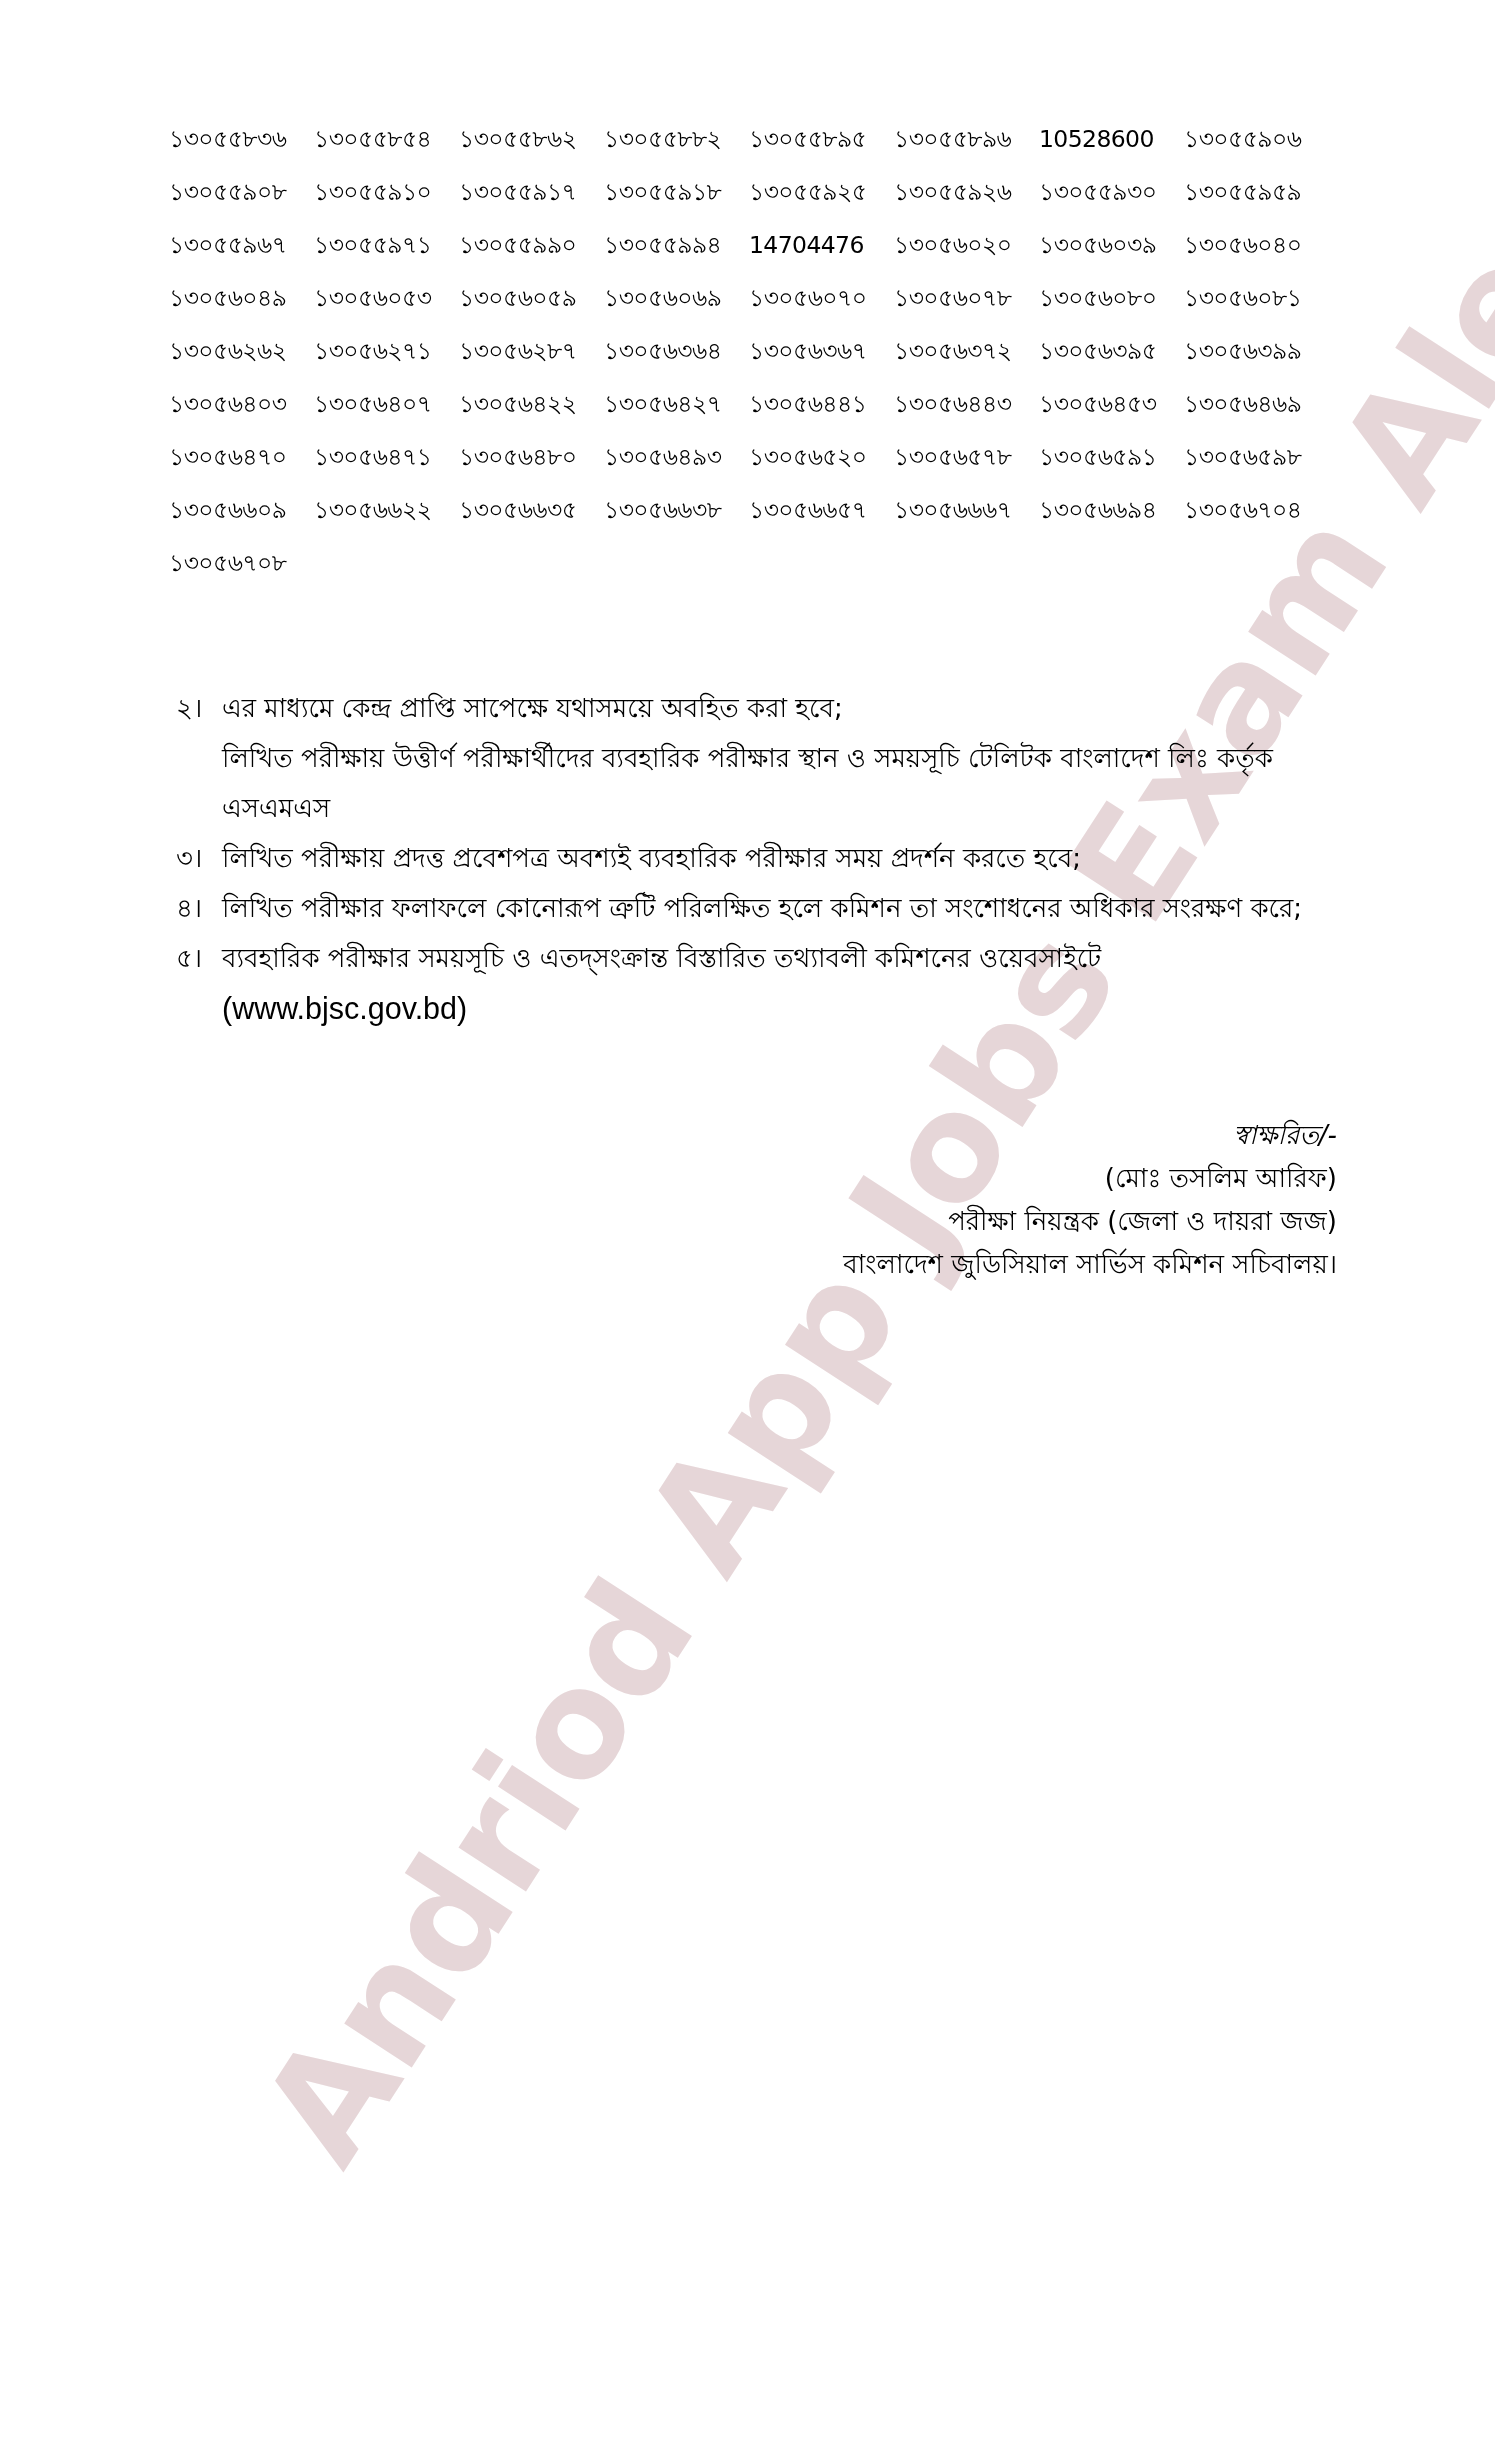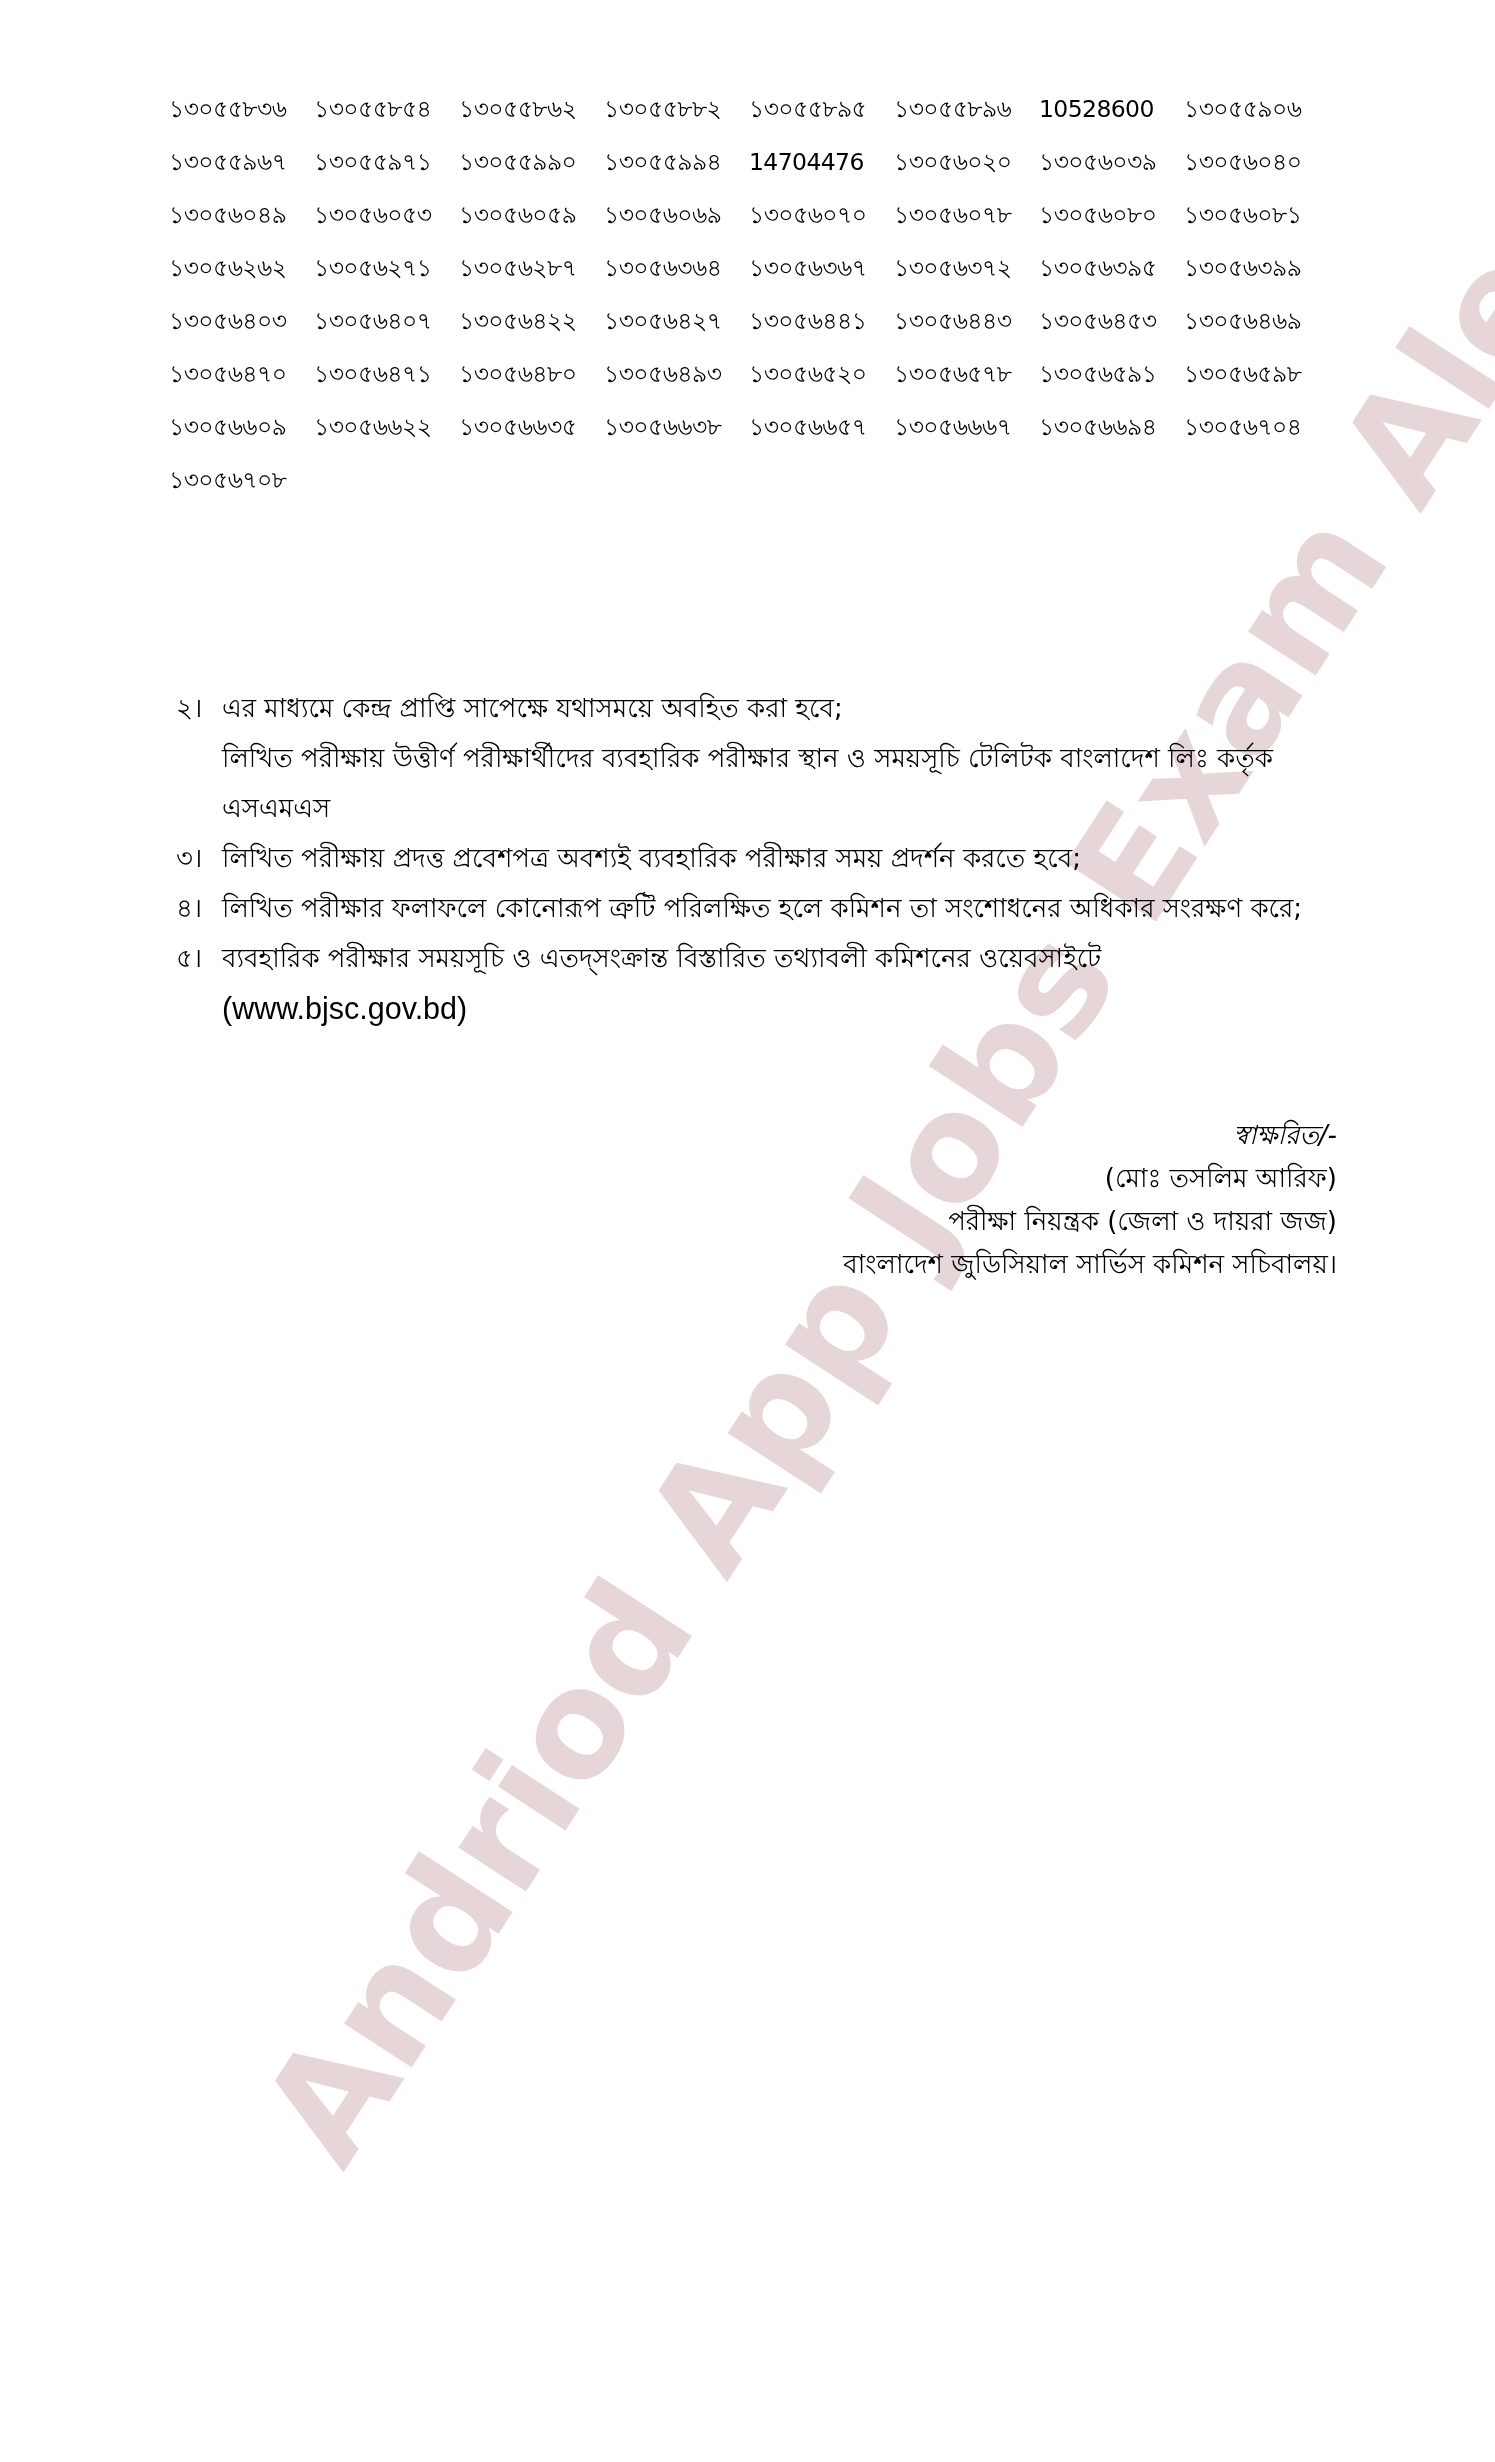--- a/index.html
+++ b/index.html
@@ -1,20 +1,20 @@
 <!DOCTYPE html>
 <html style="font-size:9.4px"><head>
 <meta charset="utf-8">
 <style>
   html, body { margin: 0; padding: 0; background: #ffffff; }
   body { width: 1495px; height: 2462px; position: relative; overflow: hidden;
          font-family: "DejaVu Sans", sans-serif; color: #000; }
   .page { position: absolute; left: 0; top: 0; width: 1495px; height: 2462px; }
   .roll-grid { position: absolute; left: 169px; top: 98px; width: 1173px; }
-  .roll-row { display: flex; height: 53px; align-items: flex-start; }
+  .roll-row { display: flex; height: 53px; align-items: flex-end; }
   .roll { width: 145px; font-size: 23.5px; line-height: 1; white-space: nowrap; letter-spacing: -0.6px; }
   .notes { position: absolute; left: 176px; top: 683px; width: 1178px; }
   .note { display: flex; font-size: 26px; line-height: 50px; }
   .note-num { width: 46px; flex: none; }
   .note-text { flex: 1; }
   .url { font-family: Liberation Sans, sans-serif; font-size: 30.5px; }
   .sig { position: absolute; left: 809px; top: 1114px; width: 528px; text-align: right; font-size: 26px; line-height: 43px; }
   .sig .signed { font-style: italic; }
   .watermark { position: absolute; left: 176px; top: 1114px; font-family: "DejaVu Sans", sans-serif; font-weight: bold;
                font-size: 147px; color: #e6d6d8; white-space: nowrap; transform-origin: 0 0;
@@ -32,20 +32,30 @@
     <div class="roll-grid" id="roll-grid">
         <div class="roll-row">
           <span class="roll">১৩০৫৫৮৩৬</span>
           <span class="roll">১৩০৫৫৮৫৪</span>
           <span class="roll">১৩০৫৫৮৬২</span>
           <span class="roll">১৩০৫৫৮৮২</span>
           <span class="roll">১৩০৫৫৮৯৫</span>
           <span class="roll">১৩০৫৫৮৯৬</span>
           <span class="roll">10528600</span>
           <span class="roll">১৩০৫৫৯০৬</span>
+        </div>
+        <div class="roll-row">
+          <span class="roll">১৩০৫৫৯০৮</span>
+          <span class="roll">১৩০৫৫৯১০</span>
+          <span class="roll">১৩০৫৫৯১৭</span>
+          <span class="roll">১৩০৫৫৯১৮</span>
+          <span class="roll">১৩০৫৫৯২৫</span>
+          <span class="roll">১৩০৫৫৯২৬</span>
+          <span class="roll">১৩০৫৫৯৩০</span>
+          <span class="roll">১৩০৫৫৯৫৯</span>
         </div>
         <div class="roll-row">
           <span class="roll">১৩০৫৫৯৬৭</span>
           <span class="roll">১৩০৫৫৯৭১</span>
           <span class="roll">১৩০৫৫৯৯০</span>
           <span class="roll">১৩০৫৫৯৯৪</span>
           <span class="roll">14704476</span>
           <span class="roll">১৩০৫৬০২০</span>
           <span class="roll">১৩০৫৬০৩৯</span>
           <span class="roll">১৩০৫৬০৪০</span>

